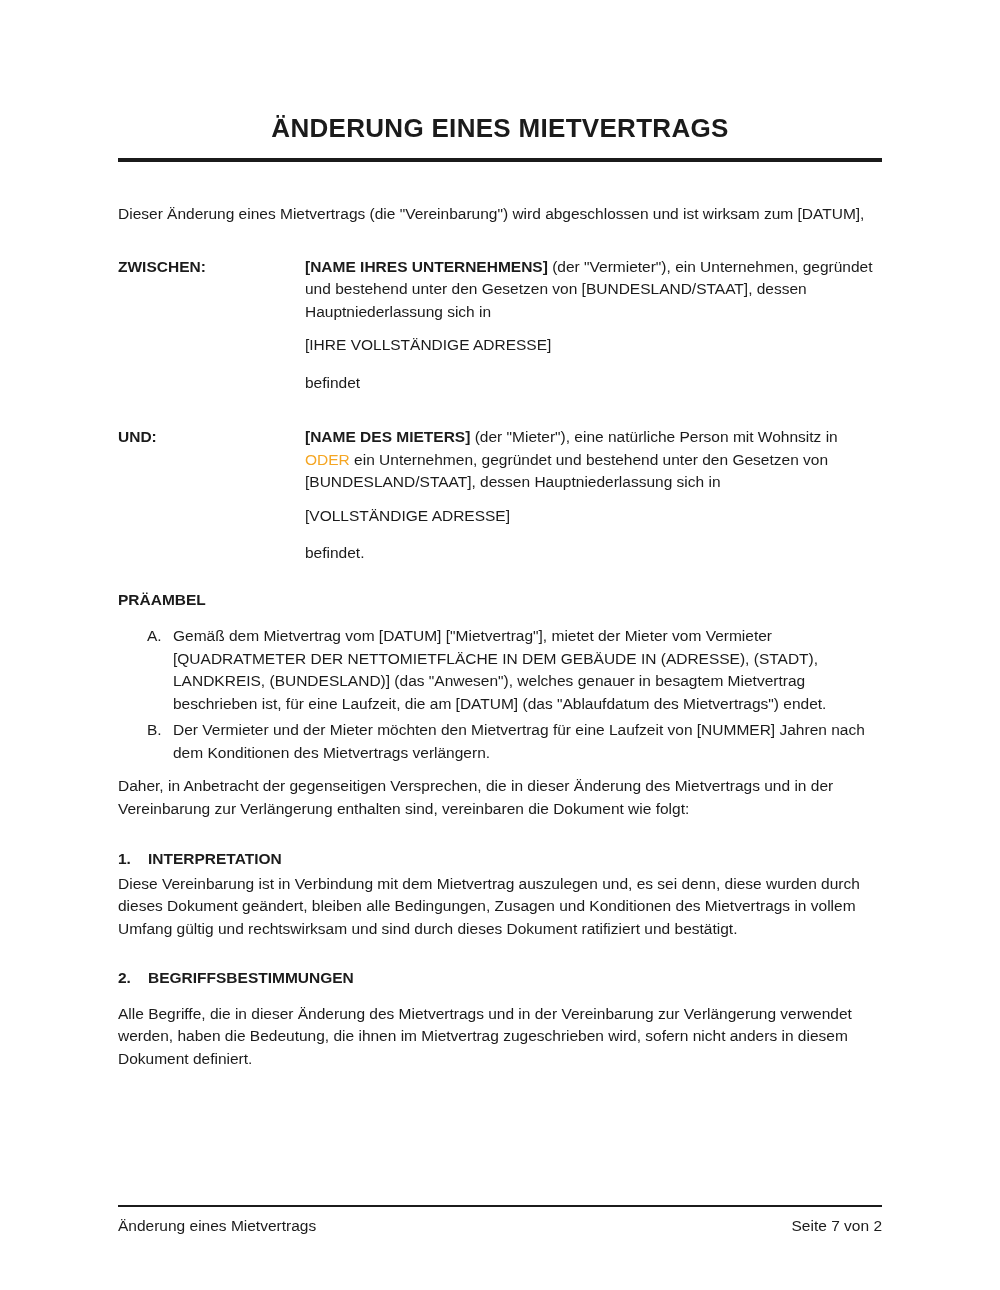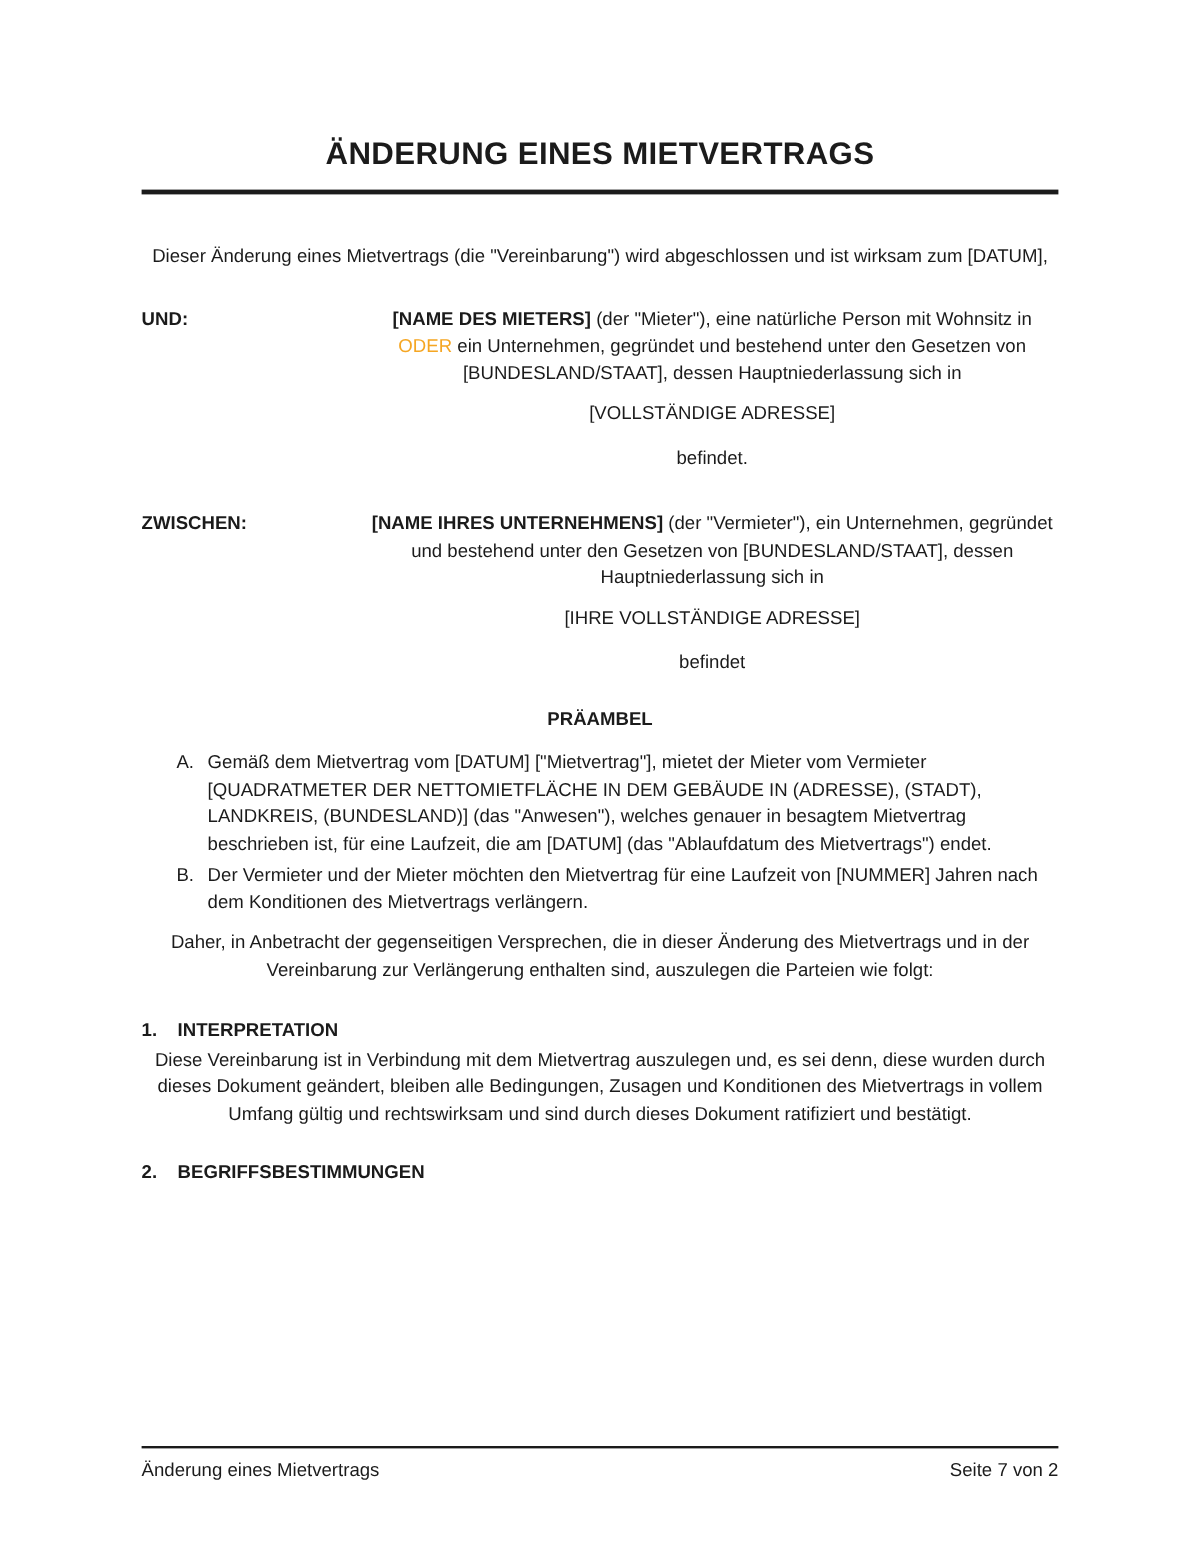--- a/index.html
+++ b/index.html
@@ -26,21 +26,21 @@
     line-height: 33px;
     font-weight: bold;
     text-align: center;
     letter-spacing: 0.3px;
   }
   .title-rule {
     margin-top: 13px;
     border-top: 4px solid #1b1b1b;
     height: 0;
   }
-  p, h2 { margin: 0; text-align: center; }
+  p, h2 { margin: 0; }
   .body-text {
     font-size: 15.5px;
     line-height: 22.5px;
   }
   .intro { margin-top: 41px; }
 
   .party { display: flex; margin-top: 30px; }
   .party + .party { margin-top: 32px; }
   .party-label {
     flex: 0 0 187px;
@@ -100,61 +100,62 @@
 
 <div class="page">
   <div class="content">
 
     <h1 class="doc-title">ÄNDERUNG EINES MIETVERTRAGS</h1>
     <div class="title-rule"></div>
 
     <p class="intro body-text">Dieser Änderung eines Mietvertrags (die "Vereinbarung") wird abgeschlossen und ist wirksam zum [DATUM],</p>
 
     <section class="party body-text">
+      <div class="party-label">ZWISCHEN:</div>
+      <div class="party-text">
+        <p class="party-desc"><span class="b">[NAME IHRES UNTERNEHMENS]</span><span> (der "Vermieter"), ein Unternehmen, gegründet und bestehend unter den Gesetzen von [BUNDESLAND/STAAT], dessen Hauptniederlassung sich in</span></p>
+        <p class="party-address">[IHRE VOLLSTÄNDIGE ADRESSE]</p>
+        <p class="party-tail">befindet</p>
+      </div>
+    </section>
+
+    <section class="party body-text">
       <div class="party-label">UND:</div>
       <div class="party-text">
         <p class="party-desc"><span class="b">[NAME DES MIETERS]</span><span> (der "Mieter"), eine natürliche Person mit Wohnsitz in </span><span class="oder">ODER</span><span> ein Unternehmen, gegründet und bestehend unter den Gesetzen von [BUNDESLAND/STAAT], dessen Hauptniederlassung sich in</span></p>
         <p class="party-address">[VOLLSTÄNDIGE ADRESSE]</p>
         <p class="party-tail">befindet.</p>
-      </div>
-    </section>
-
-    <section class="party body-text">
-      <div class="party-label">ZWISCHEN:</div>
-      <div class="party-text">
-        <p class="party-desc"><span class="b">[NAME IHRES UNTERNEHMENS]</span><span> (der "Vermieter"), ein Unternehmen, gegründet und bestehend unter den Gesetzen von [BUNDESLAND/STAAT], dessen Hauptniederlassung sich in</span></p>
-        <p class="party-address">[IHRE VOLLSTÄNDIGE ADRESSE]</p>
-        <p class="party-tail">befindet</p>
       </div>
     </section>
 
     <h2 class="preamble-heading">PRÄAMBEL</h2>
 
     <div class="list-item body-text">
       <span class="marker">A.</span>
       <span class="item-text">Gemäß dem Mietvertrag vom [DATUM] ["Mietvertrag"], mietet der Mieter vom Vermieter [QUADRATMETER DER NETTOMIETFLÄCHE IN DEM GEBÄUDE IN (ADRESSE), (STADT), LANDKREIS, (BUNDESLAND)] (das "Anwesen"), welches genauer in besagtem Mietvertrag beschrieben ist, für eine Laufzeit, die am [DATUM] (das "Ablaufdatum des Mietvertrags") endet.</span>
     </div>
 
     <div class="list-item body-text">
       <span class="marker">B.</span>
       <span class="item-text">Der Vermieter und der Mieter möchten den Mietvertrag für eine Laufzeit von [NUMMER] Jahren nach dem Konditionen des Mietvertrags verlängern.</span>
     </div>
 
-    <p class="closing body-text">Daher, in Anbetracht der gegenseitigen Versprechen, die in dieser Änderung des Mietvertrags und in der Vereinbarung zur Verlängerung enthalten sind, auszulegen die Parteien wie folgt:</p>
+    <p class="closing body-text">Daher, in Anbetracht der gegenseitigen Versprechen, die in dieser Änderung des Mietvertrags und in der Vereinbarung zur Verlängerung enthalten sind, vereinbaren die Dokument wie folgt:</p>
 
     <div class="sec-heading body-text">
       <span class="sec-num">1.</span>
       <span class="sec-title">INTERPRETATION</span>
     </div>
     <p class="sec-body body-text">Diese Vereinbarung ist in Verbindung mit dem Mietvertrag auszulegen und, es sei denn, diese wurden durch dieses Dokument geändert, bleiben alle Bedingungen, Zusagen und Konditionen des Mietvertrags in vollem Umfang gültig und rechtswirksam und sind durch dieses Dokument ratifiziert und bestätigt.</p>
 
     <div class="sec-heading second body-text">
       <span class="sec-num">2.</span>
       <span class="sec-title">BEGRIFFSBESTIMMUNGEN</span>
     </div>
+    <p class="sec-body second body-text">Alle Begriffe, die in dieser Änderung des Mietvertrags und in der Vereinbarung zur Verlängerung verwendet werden, haben die Bedeutung, die ihnen im Mietvertrag zugeschrieben wird, sofern nicht anders in diesem Dokument definiert.</p>
 
   </div>
 
   <div class="footer">
     <div class="footer-rule"></div>
     <div class="footer-row">
       <span>Änderung eines Mietvertrags</span>
       <span>Seite 7 von 2</span>
     </div>
   </div>

